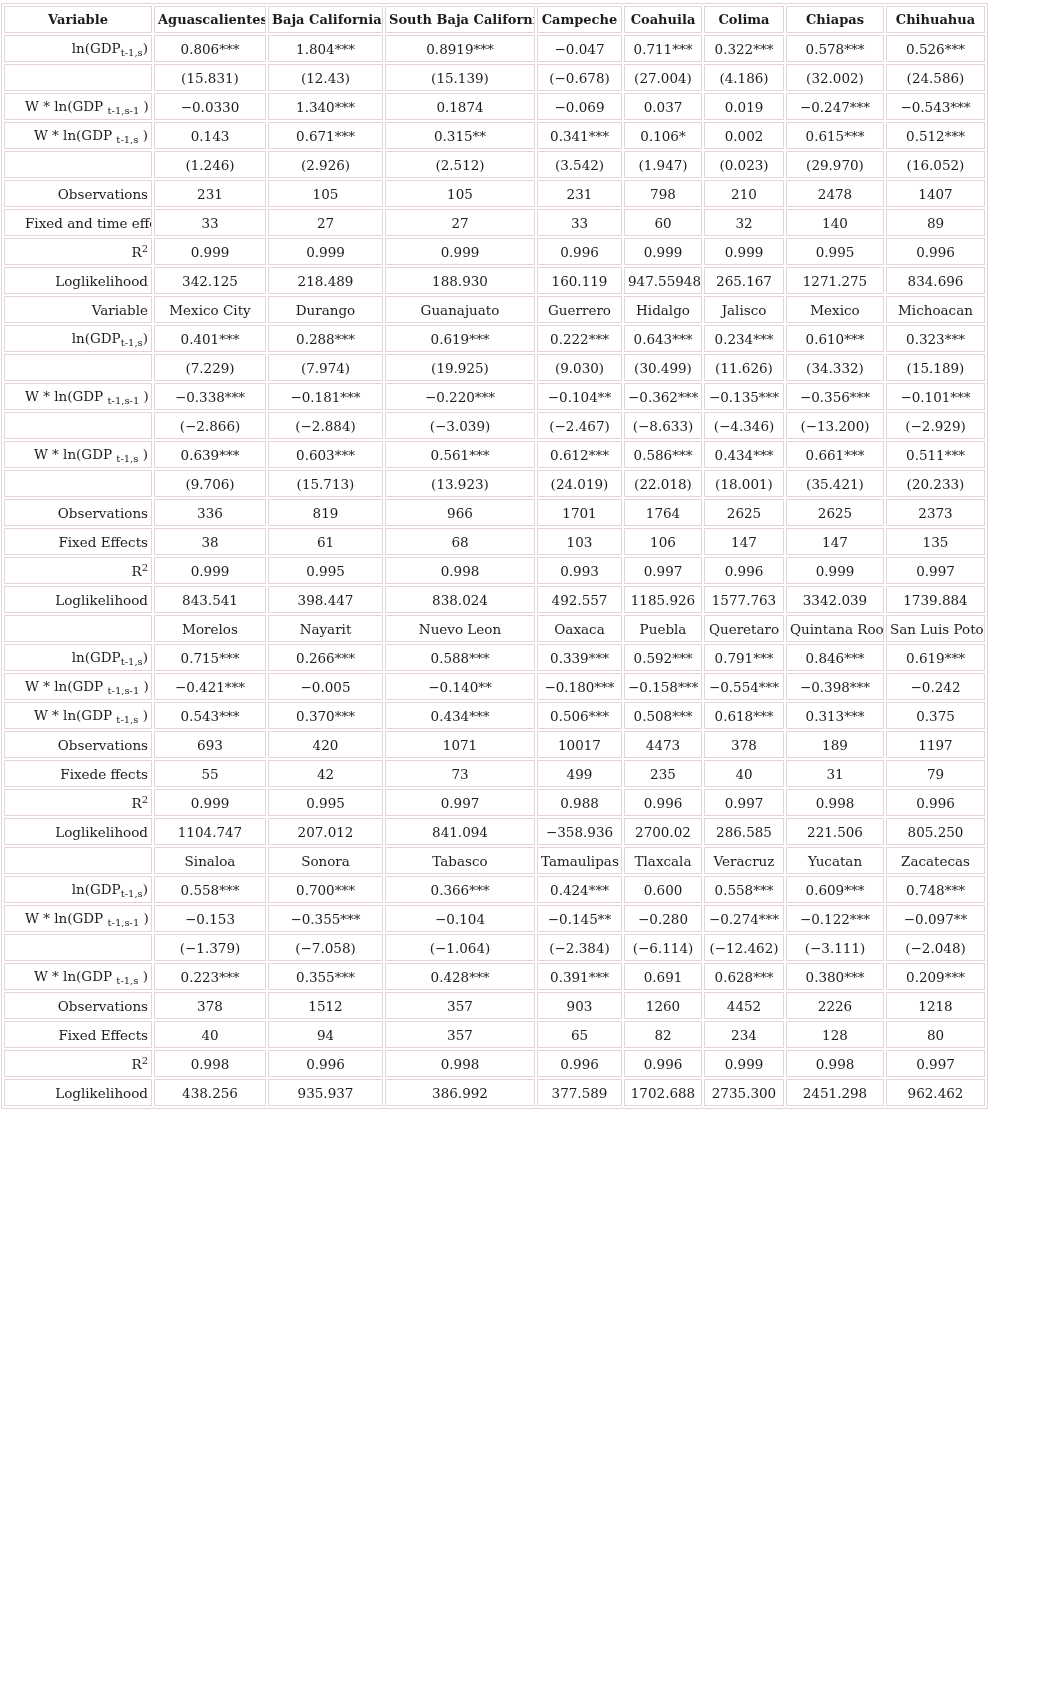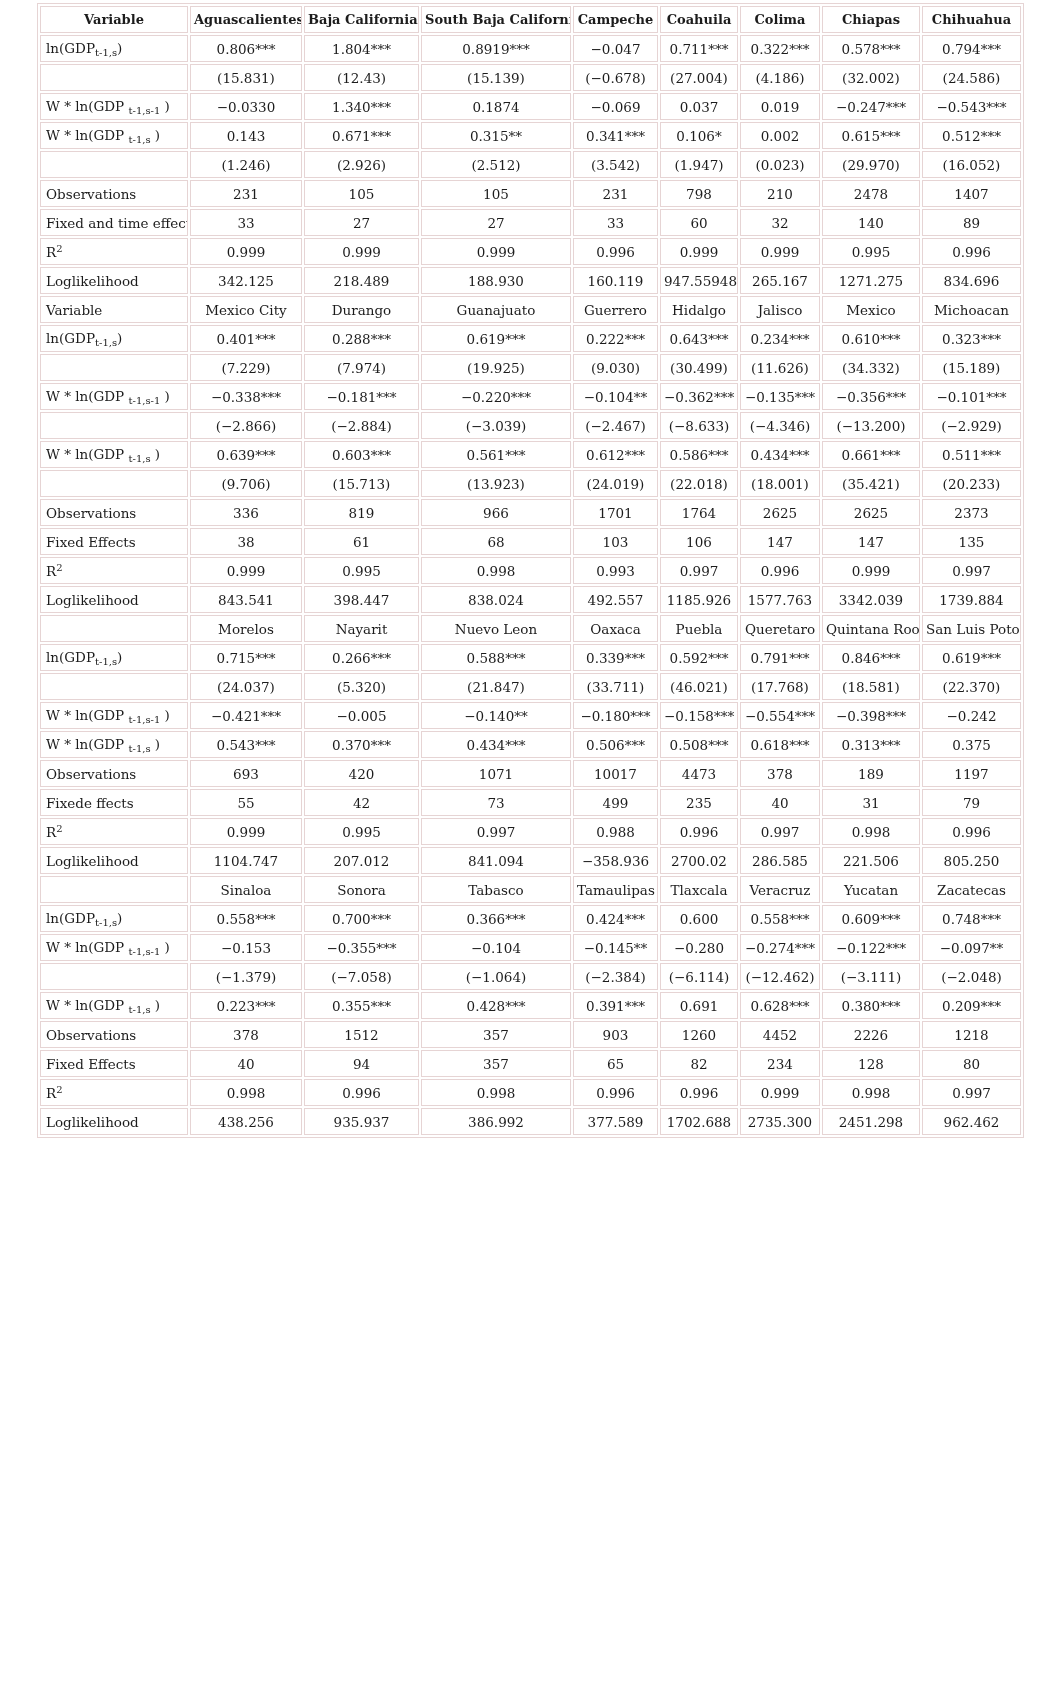--- a/index.html
+++ b/index.html
@@ -16,40 +16,39 @@
   }
   .page{
     padding:3px 0 0 1px;
   }
   table.regression{
     border-collapse:separate;
     border-spacing:2px;
     table-layout:fixed;
     width:966px;
     border:1px solid var(--border-color);
-    margin-left:36px;
   }
   td,th{
     border:1px solid var(--border-color);
     padding:2px 3px;
     height:21px;
     font-size:13.5px;
     text-align:center;
     vertical-align:middle;
     white-space:nowrap;
     overflow:hidden;
     font-weight:normal;
   }
   tr.block-top th{
     font-weight:bold;
     font-size:13px;
   }
   td.rowlabel{
-    text-align:left;
-    padding-left:5px;
+    text-align:right;
+    padding-left:20px;
   }
   sub.idx{
     font-size:10px;
     vertical-align:-3px;
     letter-spacing:0;
   }
   sup.idx{
     font-size:10px;
     vertical-align:5px;
   }
@@ -84,21 +83,21 @@
         </tr>
         <tr>
           <td class="rowlabel"><span>ln(GDP</span><sub class="idx">t-1,s</sub><span>)</span></td>
           <td>0.806***</td>
           <td>1.804***</td>
           <td>0.8919***</td>
           <td>−0.047</td>
           <td>0.711***</td>
           <td>0.322***</td>
           <td>0.578***</td>
-          <td>0.794***</td>
+          <td>0.526***</td>
         </tr>
         <tr>
           <td class="rowlabel"></td>
           <td>(15.831)</td>
           <td>(12.43)</td>
           <td>(15.139)</td>
           <td>(−0.678)</td>
           <td>(27.004)</td>
           <td>(4.186)</td>
           <td>(32.002)</td>
@@ -318,31 +317,20 @@
           <td>0.715***</td>
           <td>0.266***</td>
           <td>0.588***</td>
           <td>0.339***</td>
           <td>0.592***</td>
           <td>0.791***</td>
           <td>0.846***</td>
           <td>0.619***</td>
         </tr>
         <tr>
-          <td class="rowlabel"></td>
-          <td>(24.037)</td>
-          <td>(5.320)</td>
-          <td>(21.847)</td>
-          <td>(33.711)</td>
-          <td>(46.021)</td>
-          <td>(17.768)</td>
-          <td>(18.581)</td>
-          <td>(22.370)</td>
-        </tr>
-        <tr>
           <td class="rowlabel"><span>W * ln(GDP </span><sub class="idx">t-1,s-1</sub><span> )</span></td>
           <td>−0.421***</td>
           <td>−0.005</td>
           <td>−0.140**</td>
           <td>−0.180***</td>
           <td>−0.158***</td>
           <td>−0.554***</td>
           <td>−0.398***</td>
           <td>−0.242</td>
         </tr>

